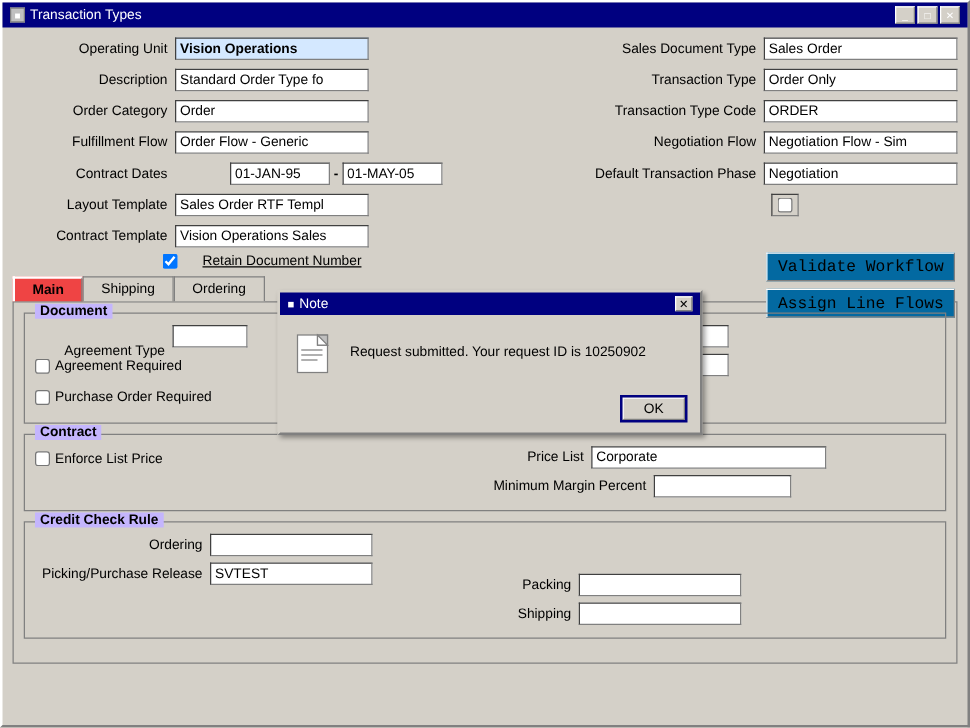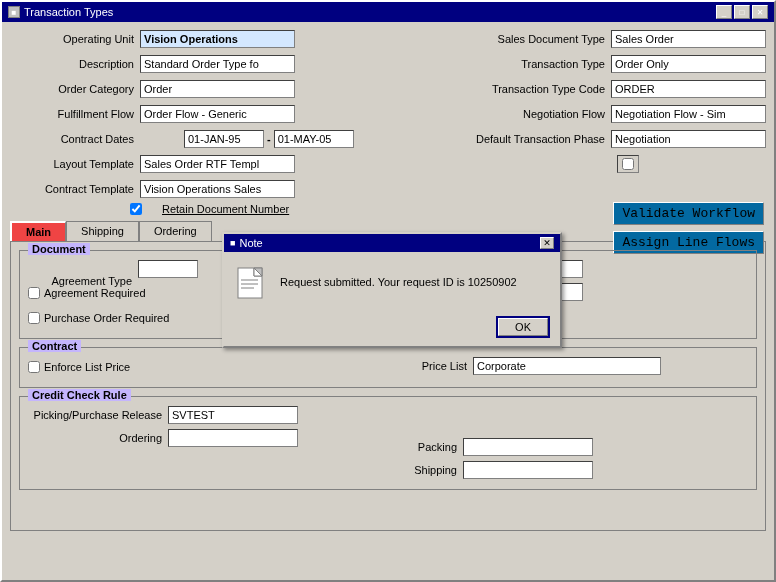--- a/index.html
+++ b/index.html
@@ -461,35 +461,39 @@
               <div class="checkbox-row">
                 <input type="checkbox" style="">
                 <span class="cb-label">Enforce List Price</span>
               </div>
             </div>
             <div class="col-half">
               <div class="form-row" style="height:20px;">
                 <span class="form-label" style="width:80px;">Price List</span>
                 <input class="form-input" style="width: 188px;" type="text" value="Corporate">
               </div>
+              <div class="form-row" style="height:20px;">
+                <span class="form-label" style="width:130px;">Minimum Margin Percent</span>
+                <input class="form-input" style="width: 110px;" type="text" value="">
+              </div>
             </div>
           </div>
         </div>
 
         <div class="field-group" style="padding-top:8px;">
           <span class="field-group-title">Credit Check Rule</span>
           <div class="two-col">
             <div class="col-half">
               <div class="form-row" style="height:20px;">
+                <span class="form-label" style="width:140px;">Ordering</span>
+                <input class="form-input" style="width: 130px;" type="text" value="">
+              </div>
+              <div class="form-row" style="height:20px;">
                 <span class="form-label" style="width:140px;">Picking/Purchase Release</span>
                 <input class="form-input" style="width: 130px;" type="text" value="SVTEST">
-              </div>
-              <div class="form-row" style="height:20px;">
-                <span class="form-label" style="width:140px;">Ordering</span>
-                <input class="form-input" style="width: 130px;" type="text" value="">
               </div>
             </div>
             <div class="col-half">
               <div class="form-row" style="height:20px;margin-top:32px;">
                 <span class="form-label" style="width:70px;">Packing</span>
                 <input class="form-input" style="width: 130px;" type="text" value="">
               </div>
               <div class="form-row" style="height:20px;">
                 <span class="form-label" style="width:70px;">Shipping</span>
                 <input class="form-input" style="width: 130px;" type="text" value="">

